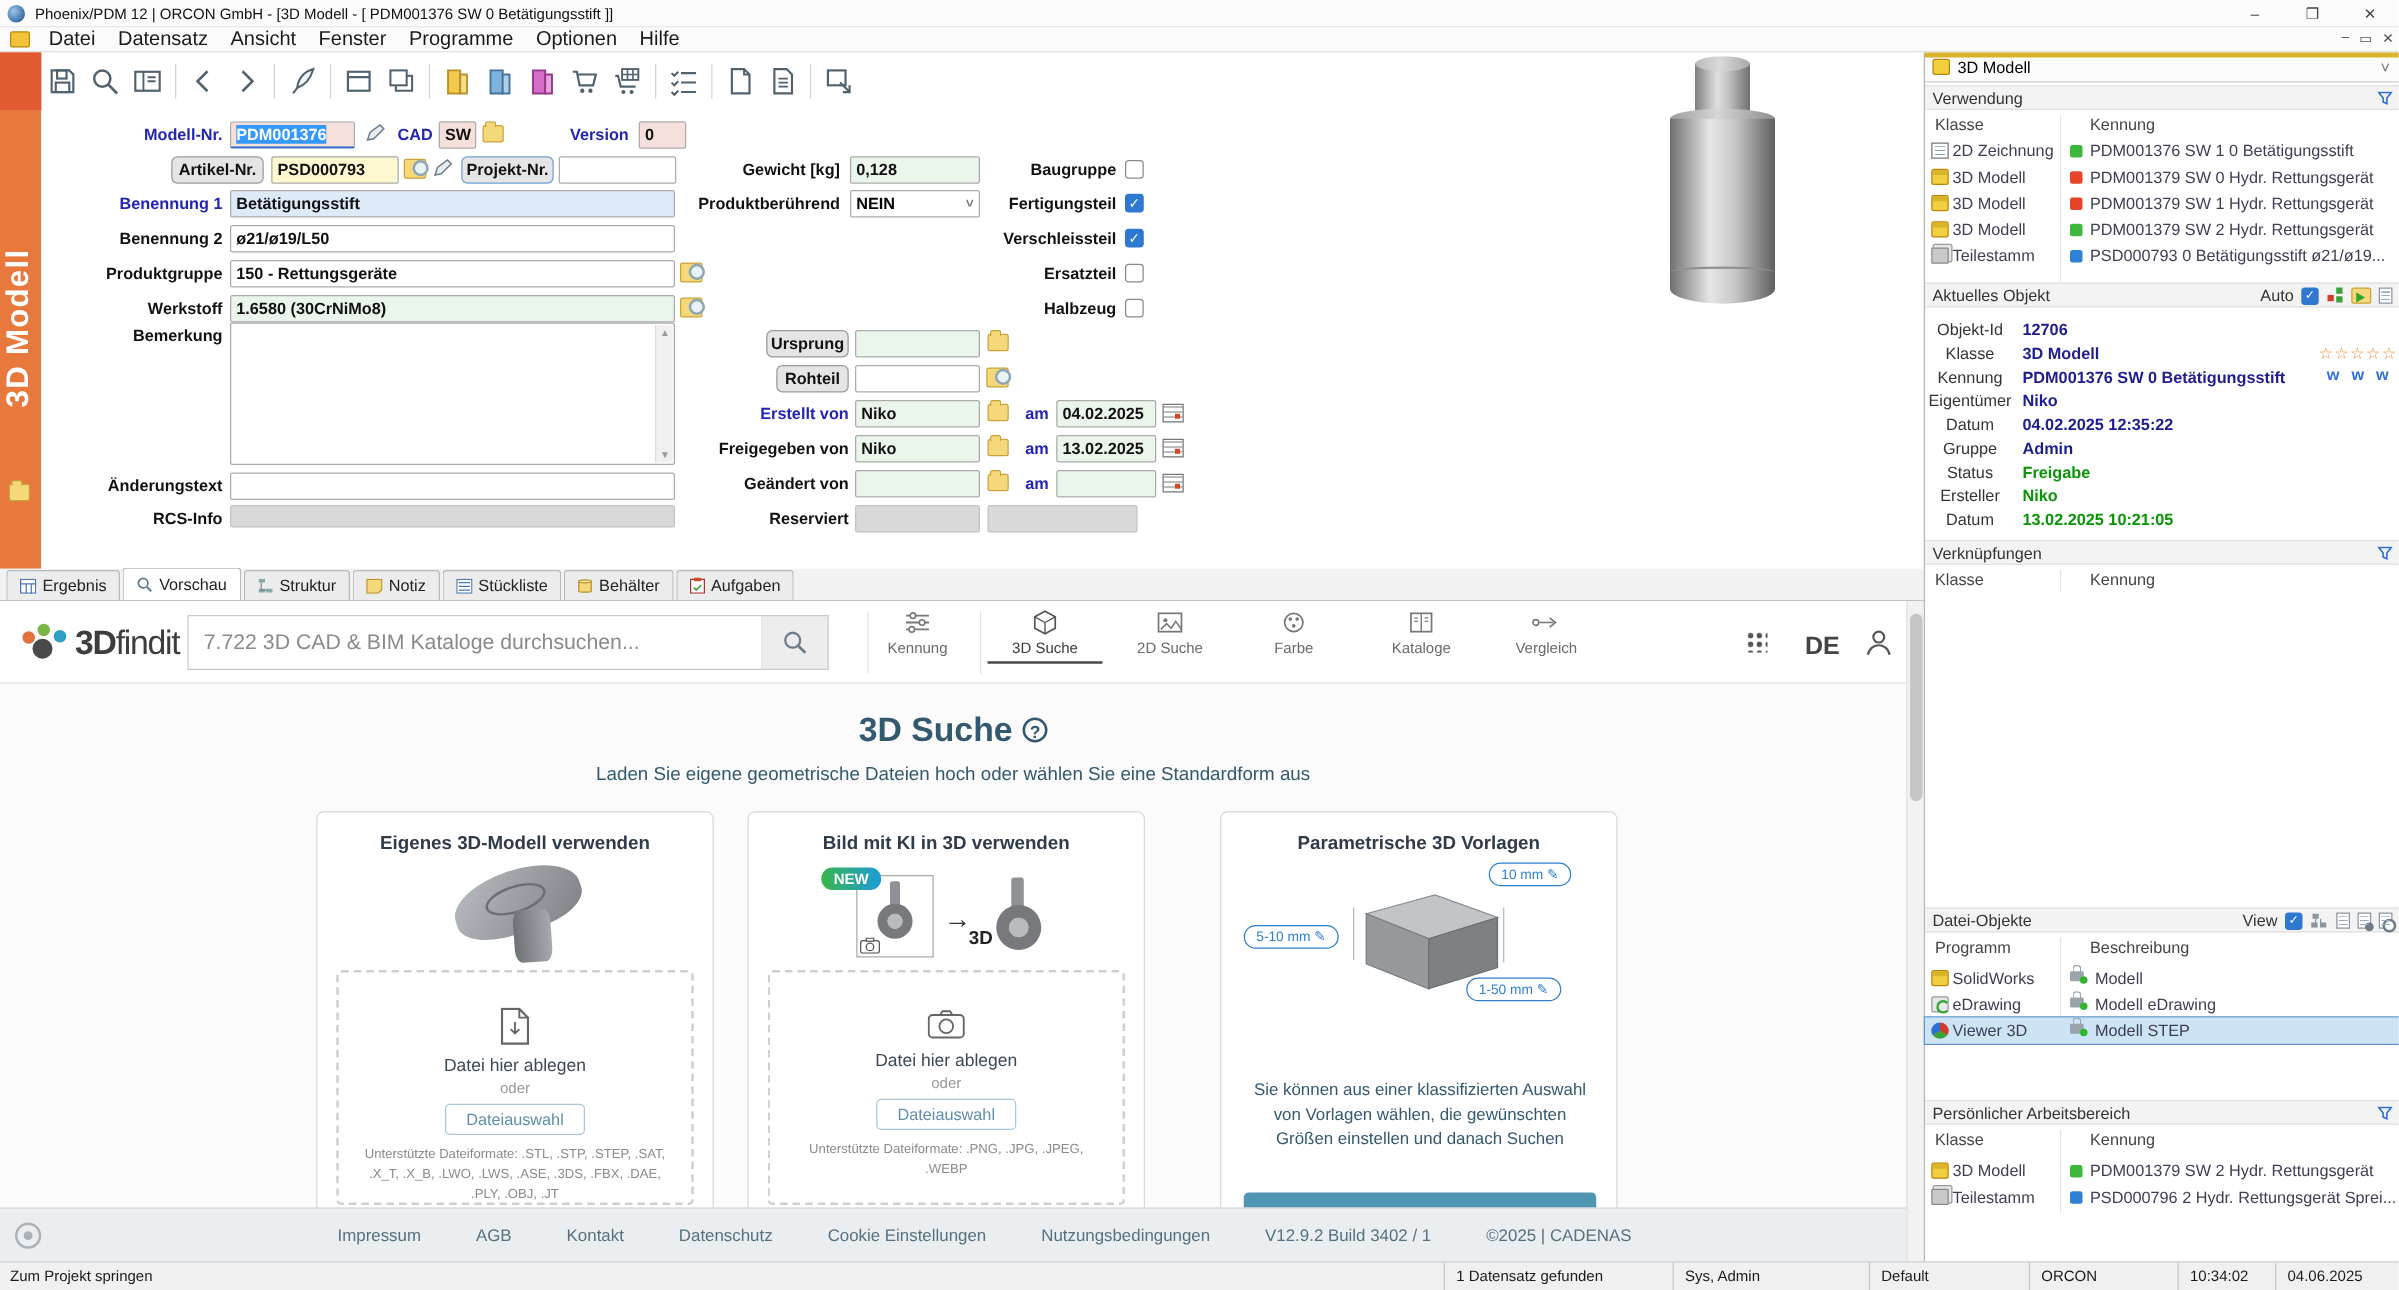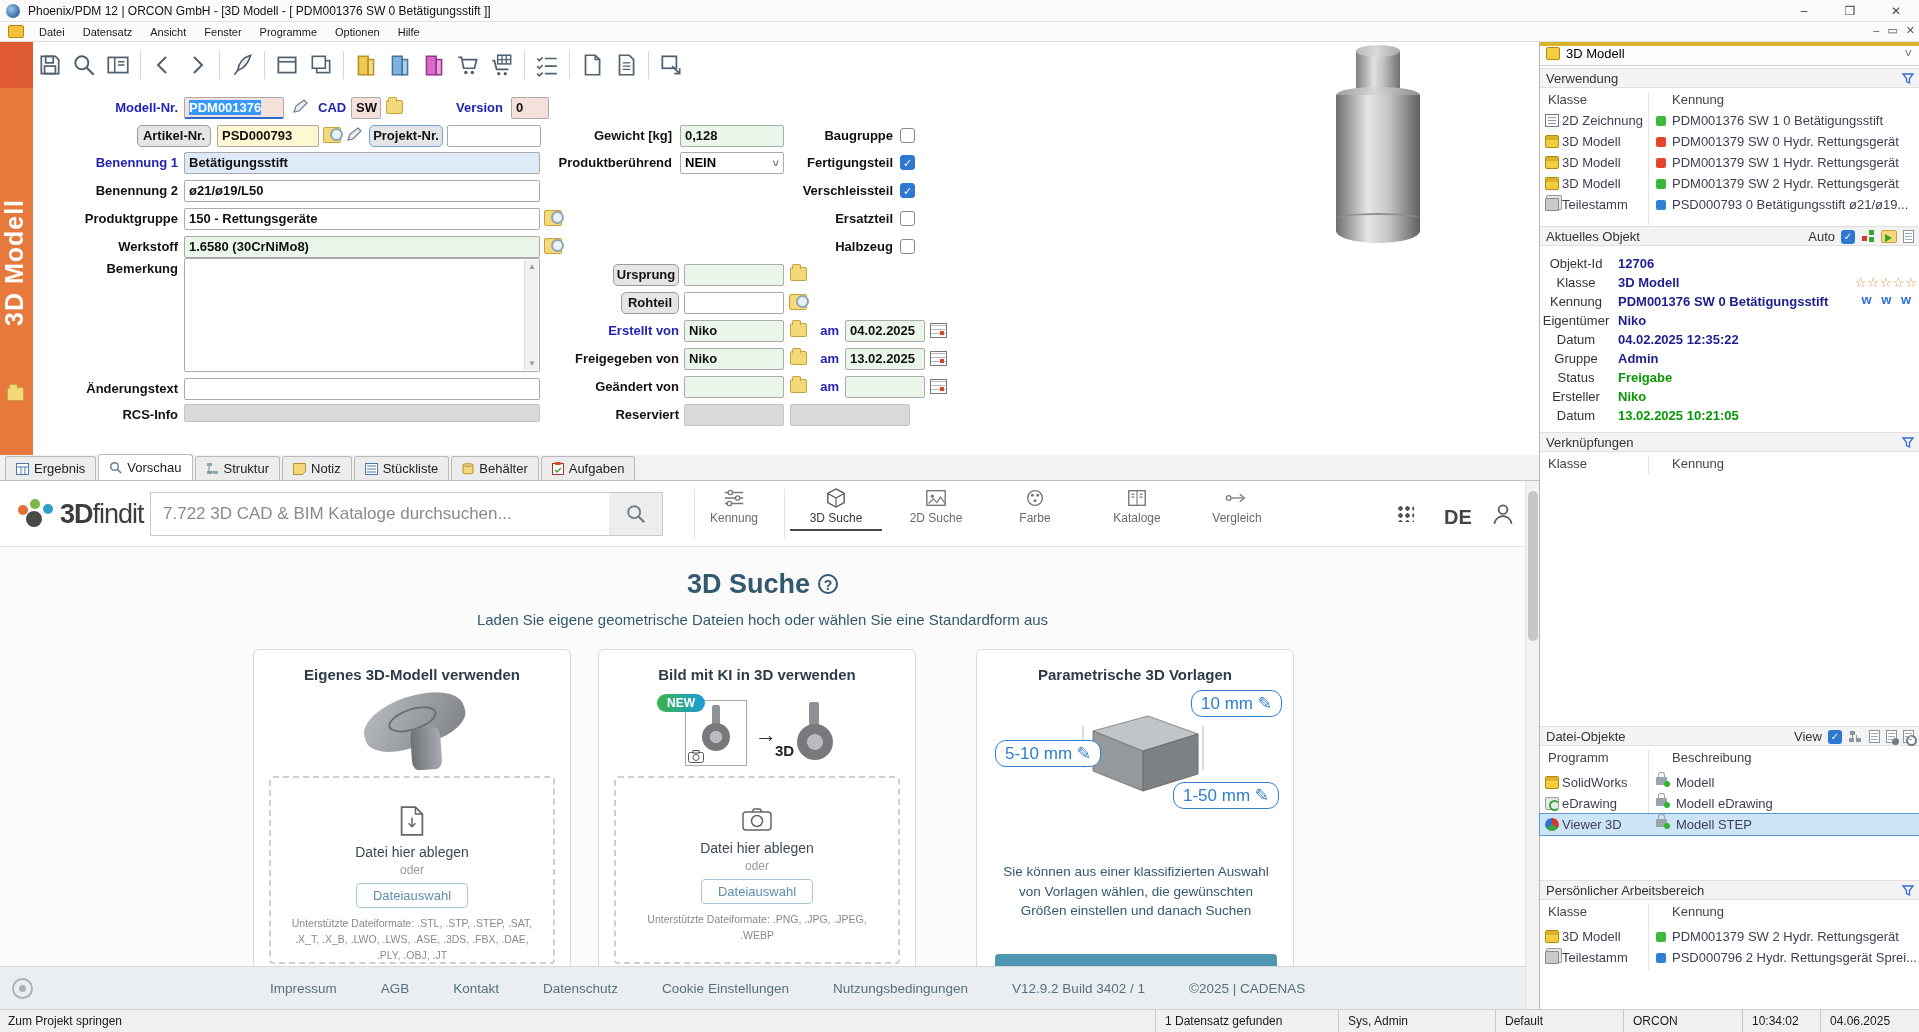--- a/index.html
+++ b/index.html
@@ -4,21 +4,21 @@
 <style>
   * { margin:0; padding:0; box-sizing:border-box; }
   html,body { width:1919px; height:1032px; font-family:"Liberation Sans",sans-serif; background:#fff; overflow:hidden; }
   .app { position:relative; width:1919px; height:1032px; background:#fff; }
 
   
   .titlebar { position:absolute; left:0; top:0; width:1919px; height:22px; background:#fbfbfb; border-bottom:1px solid #e3e3e3; font-size:12px; color:#111; display:flex; align-items:center; }
   .appicon { width:14px; height:14px; border-radius:50%; background:radial-gradient(circle at 35% 35%, #9fc4e8, #3a6ea8 70%, #24476e); margin:0 8px 0 6px; }
   .winbtns { position:absolute; right:0; top:0; height:22px; display:flex; }
   .winbtn { width:46px; height:22px; display:flex; align-items:center; justify-content:center; color:#444; font-size:12px; }
-  .menubar { position:absolute; left:0; top:22px; width:1919px; height:20px; background:#fbfbfb; border-bottom:1px solid #dcdcdc; display:flex; align-items:center; font-size:11px; color:#1a1a1a; }
+  .menubar { position:absolute; left:0; top:22px; width:1919px; height:20px; background:#fbfbfb; border-bottom:1px solid #dcdcdc; display:flex; align-items:center; font-size:16px; color:#1a1a1a; }
   .menuitem { padding:0 9px; }
   .mdibtns { position:absolute; right:4px; top:24px; display:flex; gap:8px; color:#555; font-size:11px; }
 
   
   .toolbar { position:absolute; left:33px; top:42px; width:1506px; height:46px; background:#fff; display:flex; align-items:center; }
   .tbi { width:34px; height:30px; display:flex; align-items:center; justify-content:center; }
   .tbsep { width:1px; height:28px; background:#d5d5d5; margin:0 5px; }
 
   
   .sidebar { position:absolute; left:0; top:42px; width:33px; height:413px; background:#e8793c; }
@@ -99,21 +99,21 @@
   .newbadge { position:absolute; left:58px; top:44px; padding:2px 10px; border-radius:11px; background:linear-gradient(90deg,#3ab54a,#1b9cd8); color:#fff; font-weight:bold; font-size:12px; z-index:3; }
   .caster { position:relative; }
   .caster .stem { position:absolute; background:#8e9296; border-radius:2px; }
   .caster .wheel { position:absolute; border-radius:50%; background:radial-gradient(circle,#b9bcbe 30%,#77797c 32% 100%); }
   .plate3d { position:absolute; left:108px; top:46px; width:104px; height:50px; background:linear-gradient(135deg,#b9bcc0,#7e8287); border-radius:50% 50% 40% 40%; transform:rotate(-18deg); }
   .plate3d::after { content:""; position:absolute; left:40px; top:34px; width:30px; height:42px; background:linear-gradient(90deg,#6e7176,#a7abaf); border-radius:6px/10px; transform:rotate(14deg); }
   .plate3d::before { content:""; position:absolute; left:26px; top:12px; width:46px; height:18px; border:2px solid #6b6e72; border-radius:50%; }
   .imgbox { position:absolute; left:86px; top:50px; width:62px; height:66px; border:1px solid #aaa; background:#fff; }
   .arrow-g { position:absolute; left:156px; top:72px; font-size:22px; color:#333; }
   .lbl3d { position:absolute; left:176px; top:92px; font-size:15px; font-weight:bold; color:#222; }
-  .pill { position:absolute; border:1.5px solid #2e7fd0; color:#2e7fd0; background:#fff; border-radius:11px; font-size:17px; padding:2px 9px; white-space:nowrap; }
+  .pill { position:absolute; border:1.5px solid #2e7fd0; color:#2e7fd0; background:#fff; border-radius:11px; font-size:11px; padding:2px 9px; white-space:nowrap; }
   .c3text { position:absolute; left:20px; top:212px; width:278px; text-align:center; font-size:13.5px; color:#33596e; line-height:1.45; }
   .c3btn { position:absolute; left:18px; top:304px; width:282px; height:40px; background:#4e96b2; border-radius:4px; }
   .ffooter { position:absolute; left:0; top:485px; width:1525px; height:43px; background:#ebeef0; border-top:1px solid #d5d8da; display:flex; align-items:center; font-size:13.5px; color:#55707f; z-index:5; }
   .ffooter .gear { position:absolute; left:12px; width:21px; height:21px; border:2px solid #aab2b8; border-radius:50%; }
   .ffooter .gear::after { content:""; position:absolute; left:5px; top:5px; width:7px; height:7px; border-radius:50%; background:#aab2b8; }
   .flink { margin-right:44px; }
   .scrollv { position:absolute; left:1525px; top:481px; width:14px; height:528px; background:#f2f2f2; border-left:1px solid #e0e0e0; }
   .scrollv .thumb { position:absolute; left:2px; top:10px; width:10px; height:150px; background:#c6c6c6; border-radius:5px; }
 
   

